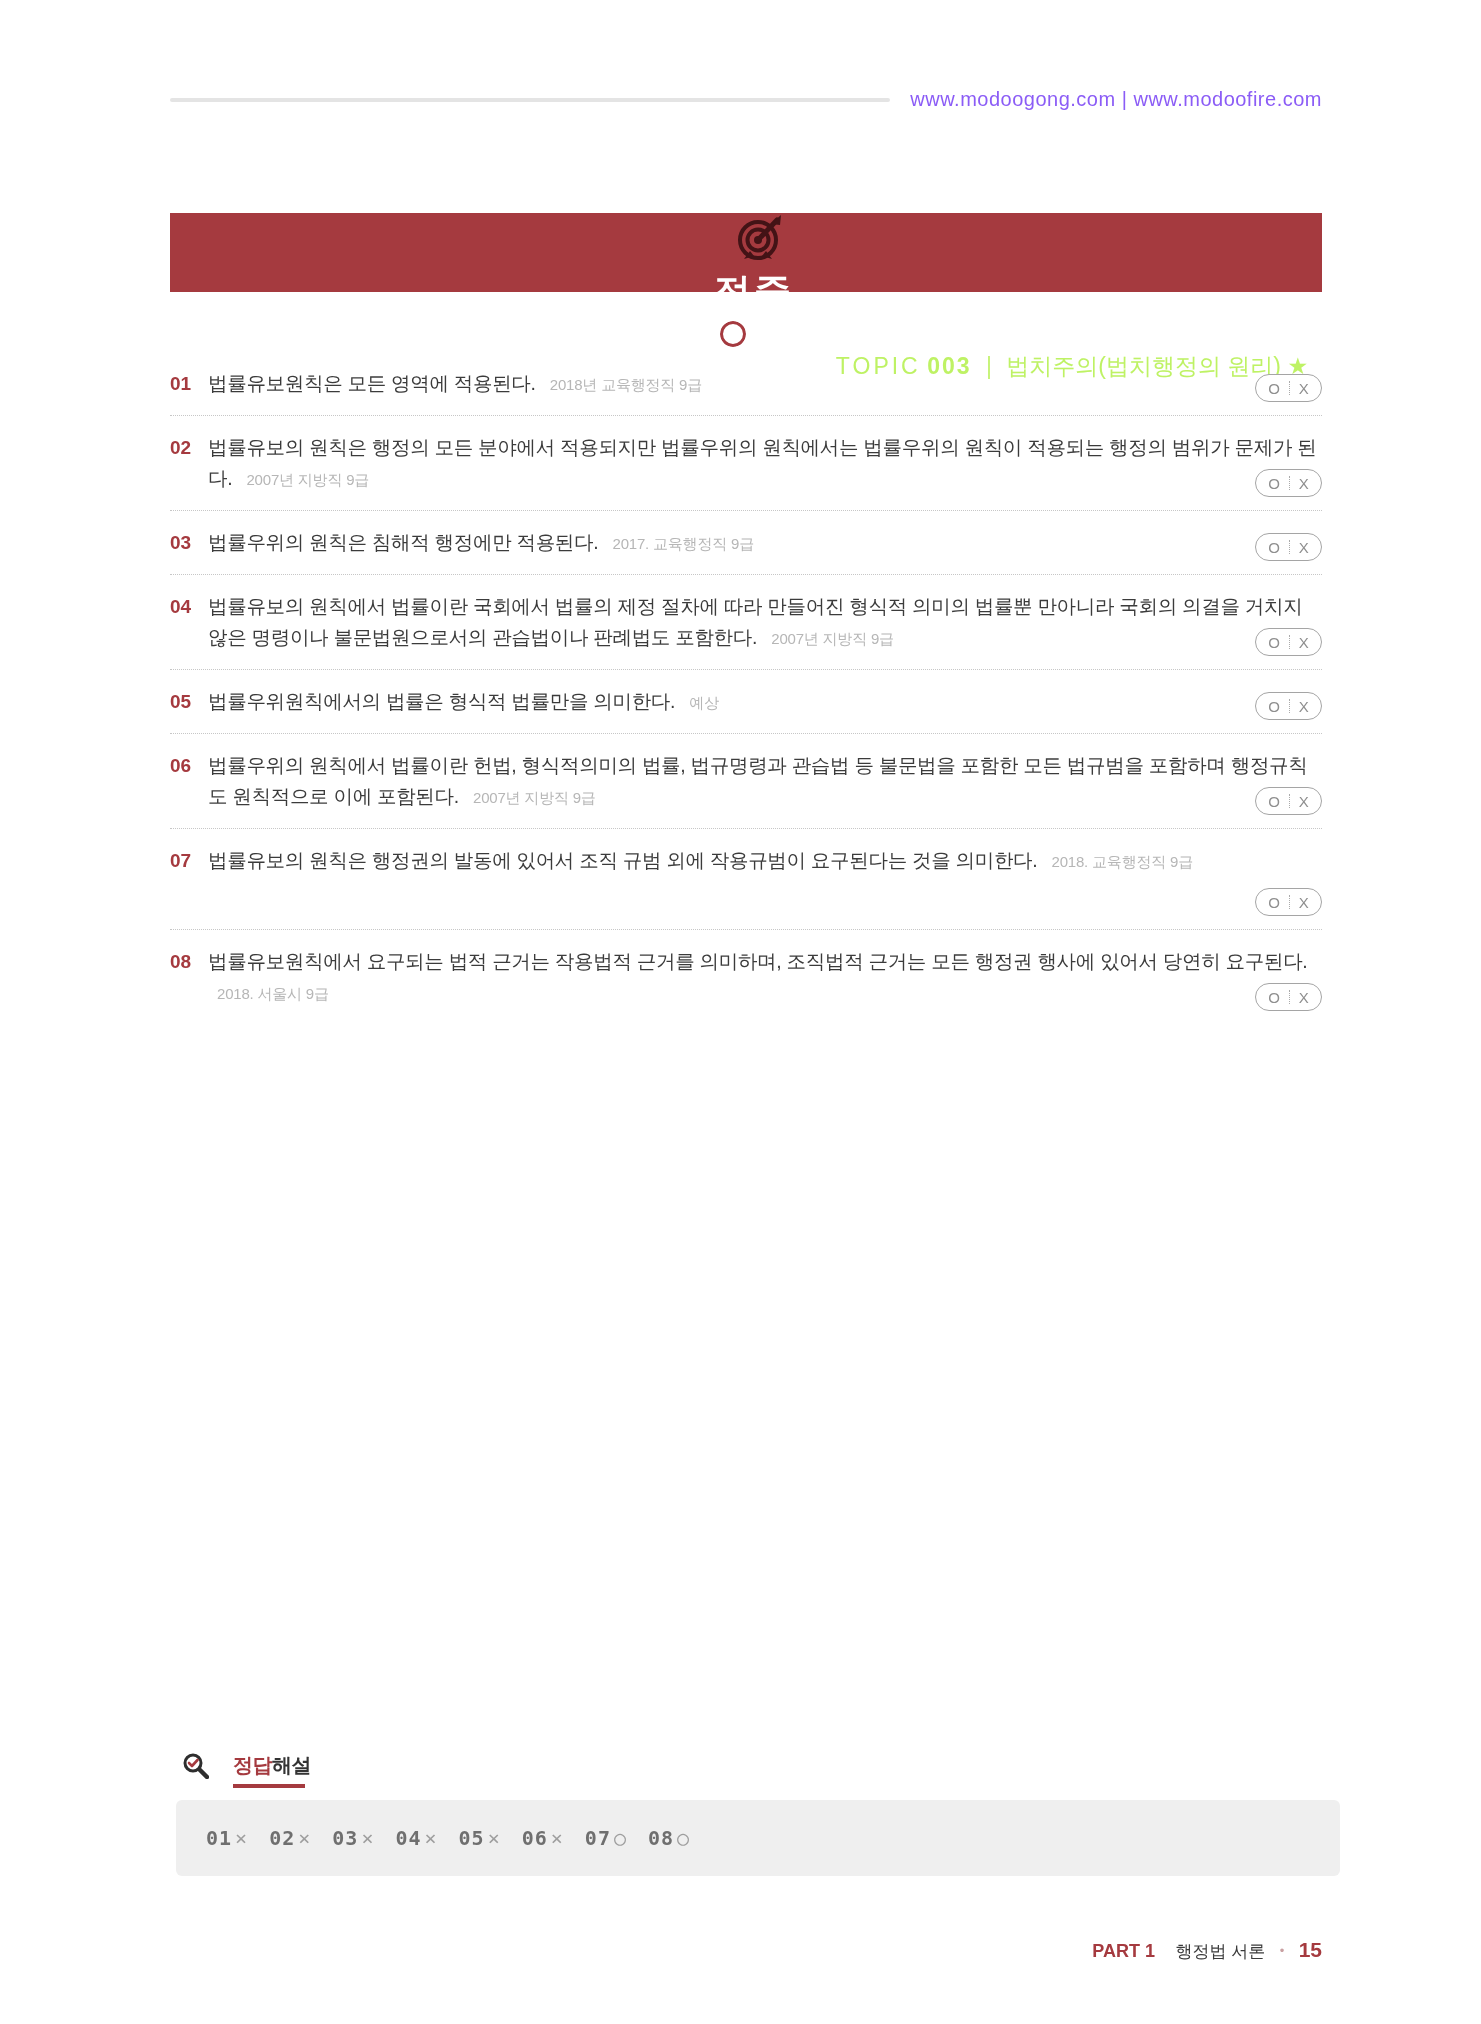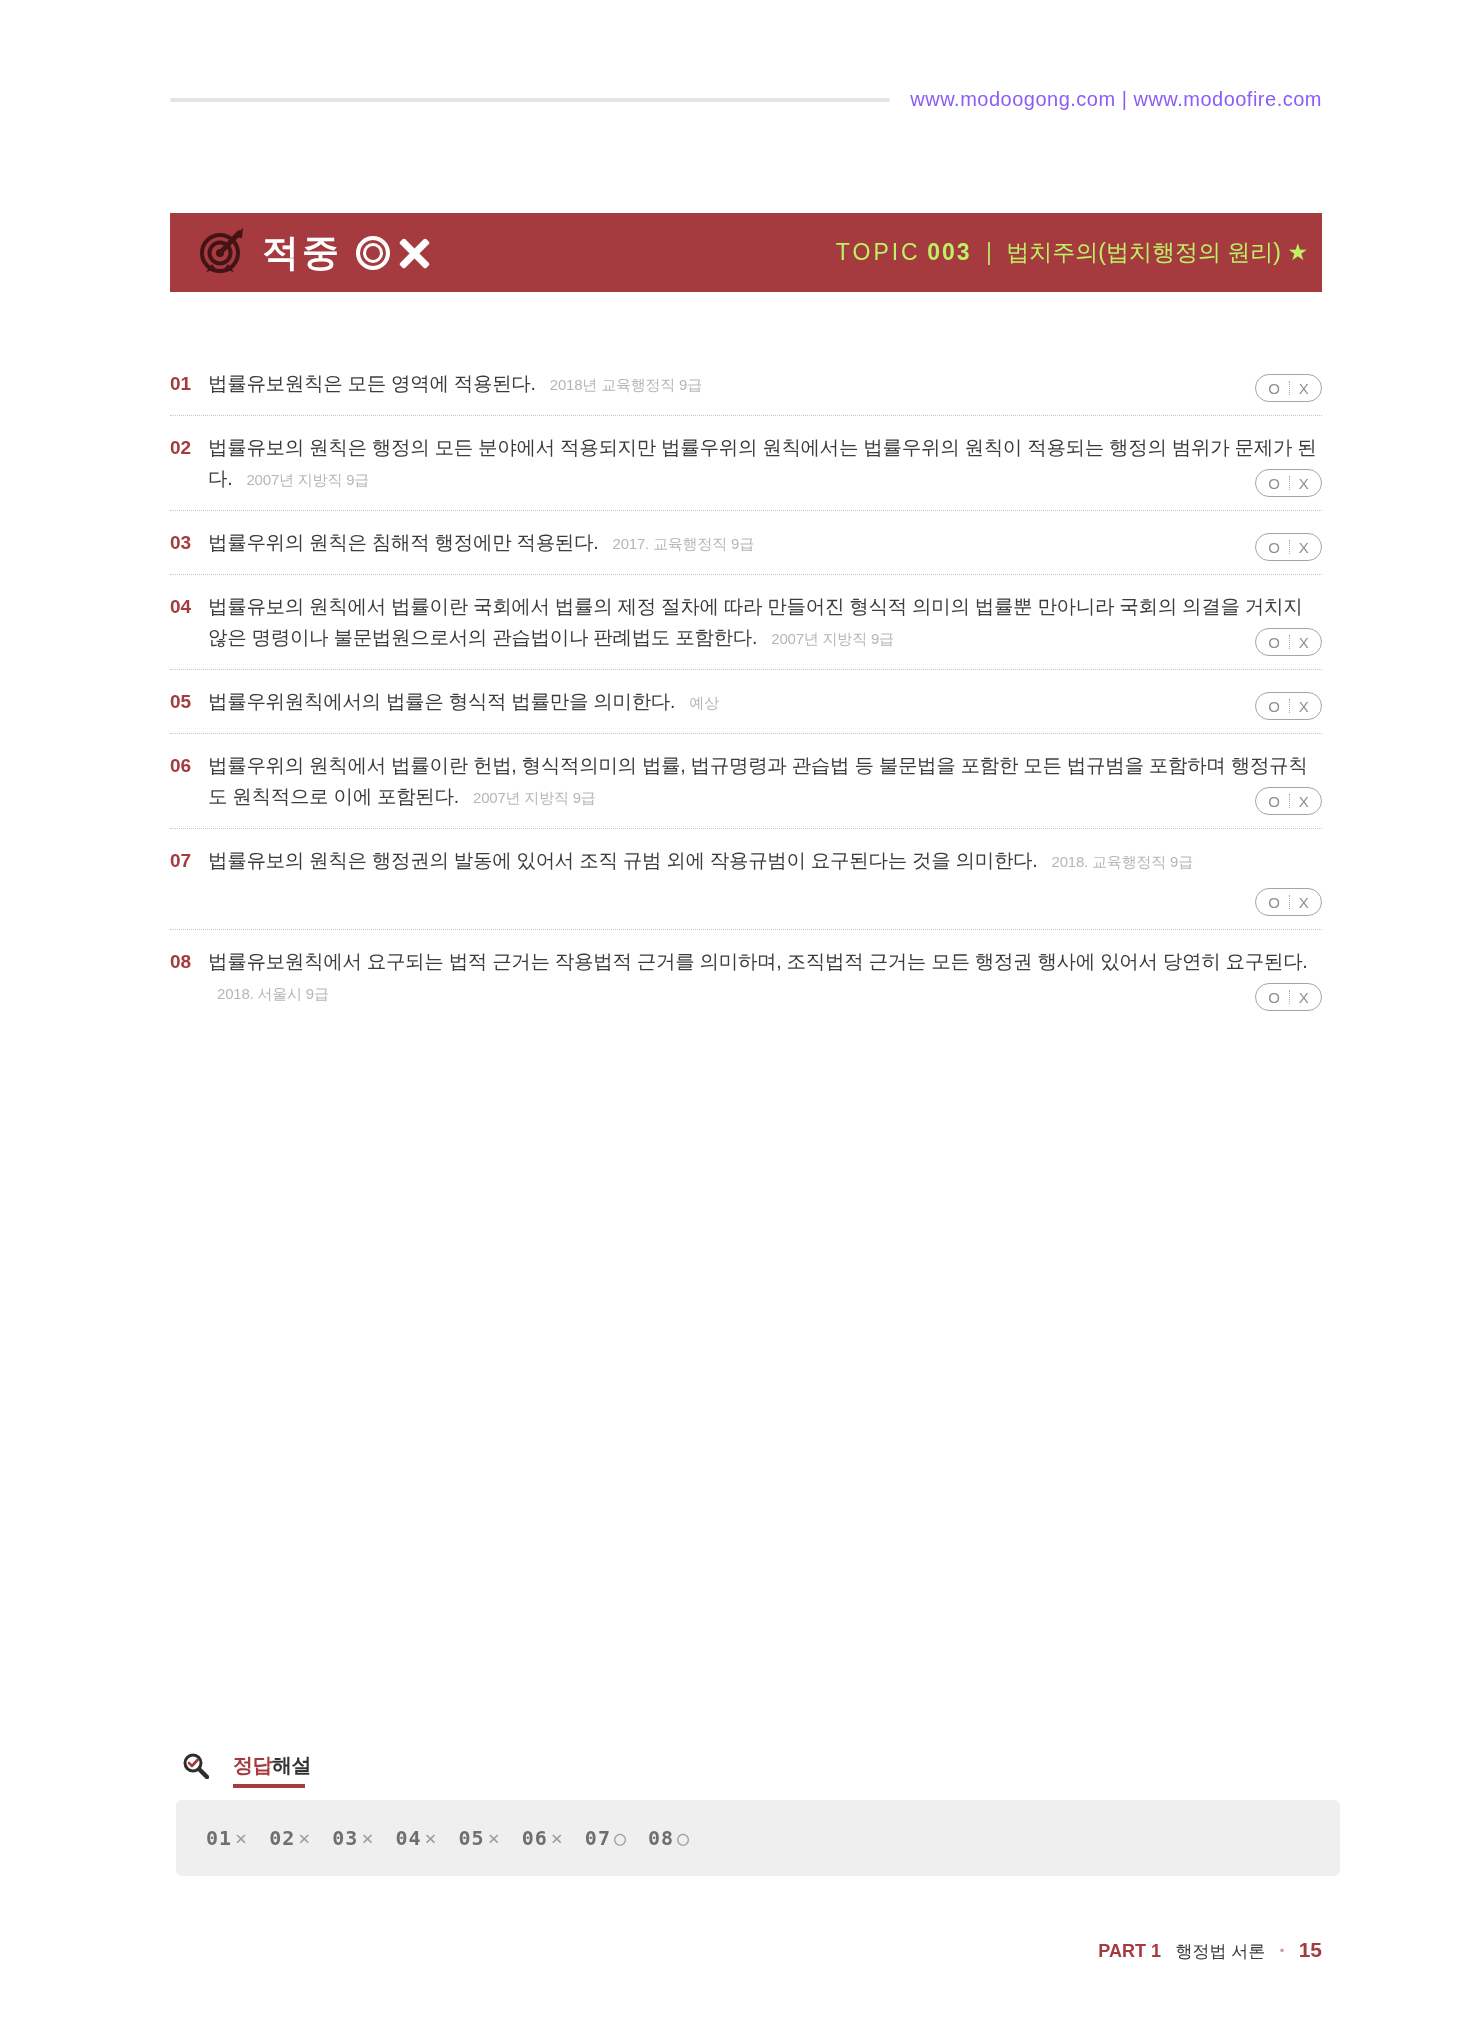--- a/index.html
+++ b/index.html
@@ -8,21 +8,21 @@
   .page { position:relative; width:1481px; height:2024px; }
 
   
   .top-row { position:absolute; top:88px; left:170px; width:1152px;
     display:flex; align-items:center; }
   .top-rule { flex:1; height:4px; background:#e4e4e4; border-radius:2px; margin-right:20px; }
   .top-urls { color:#8b5cf6; font-size:20px; letter-spacing:0.5px; white-space:nowrap; }
 
   
   .banner { position:absolute; top:213px; left:170px; width:1152px; height:79px;
-    background:#a53a3f; display:flex; align-items:center; }
+    background:#a53a3f; display:flex; align-items:center;flex-direction:column; }
   .target-icon { margin-left:26px; flex:none; }
   .banner-title { color:#ffffff; font-size:37px; font-weight:bold; letter-spacing:3px; margin-left:16px; }
   .ox-glyphs { display:flex; align-items:center; margin-left:14px; gap:8px; }
   .ox-o { width:34px; height:34px; border-radius:50%; display:inline-block;
     border:4px solid #fff; box-shadow: inset 0 0 0 3px #a53a3f, inset 0 0 0 6px #ffffff; }
   .ox-x { position:relative; width:32px; height:32px; display:inline-block; }
   .ox-x::before, .ox-x::after { content:""; position:absolute; left:13px; top:-2px;
     width:7px; height:37px; background:#ffffff; border-radius:2px; }
   .ox-x::before { transform:rotate(45deg); }
   .ox-x::after  { transform:rotate(-45deg); }
@@ -56,21 +56,21 @@
   .ans-box { margin-top:12px; background:#efefef; border-radius:6px; height:76px;
     display:flex; align-items:center; padding-left:30px;
     font-family:"DejaVu Sans Mono","Liberation Mono",monospace; font-size:20px;margin-left:6px; }
   .ans-item { margin-right:22px; white-space:nowrap; }
   .ans-num { color:#6f6f6f; font-weight:bold; letter-spacing:1px; }
   .ans-mark { color:#9e9e9e; margin-left:3px; }
 
   
   .footer { position:absolute; top:1938px; left:170px; width:1152px; text-align:right; white-space:nowrap; }
   .footer-part { color:#a53a3f; font-weight:bold; font-size:18px; }
-  .footer-section { color:#3b3b3b; font-size:17px; margin-left:10px; }
+  .footer-section { color:#3b3b3b; font-size:17px; margin-left:16px; }
   .footer-dot { color:#c9a0a2; font-size:13px; margin:0 10px; vertical-align:2px; }
   .footer-page { color:#a53a3f; font-weight:bold; font-size:21px; }
 </style>
 </head>
 <body>
 
 <div class="page">
 
   <div class="top-row">
     <div class="top-rule"></div>

